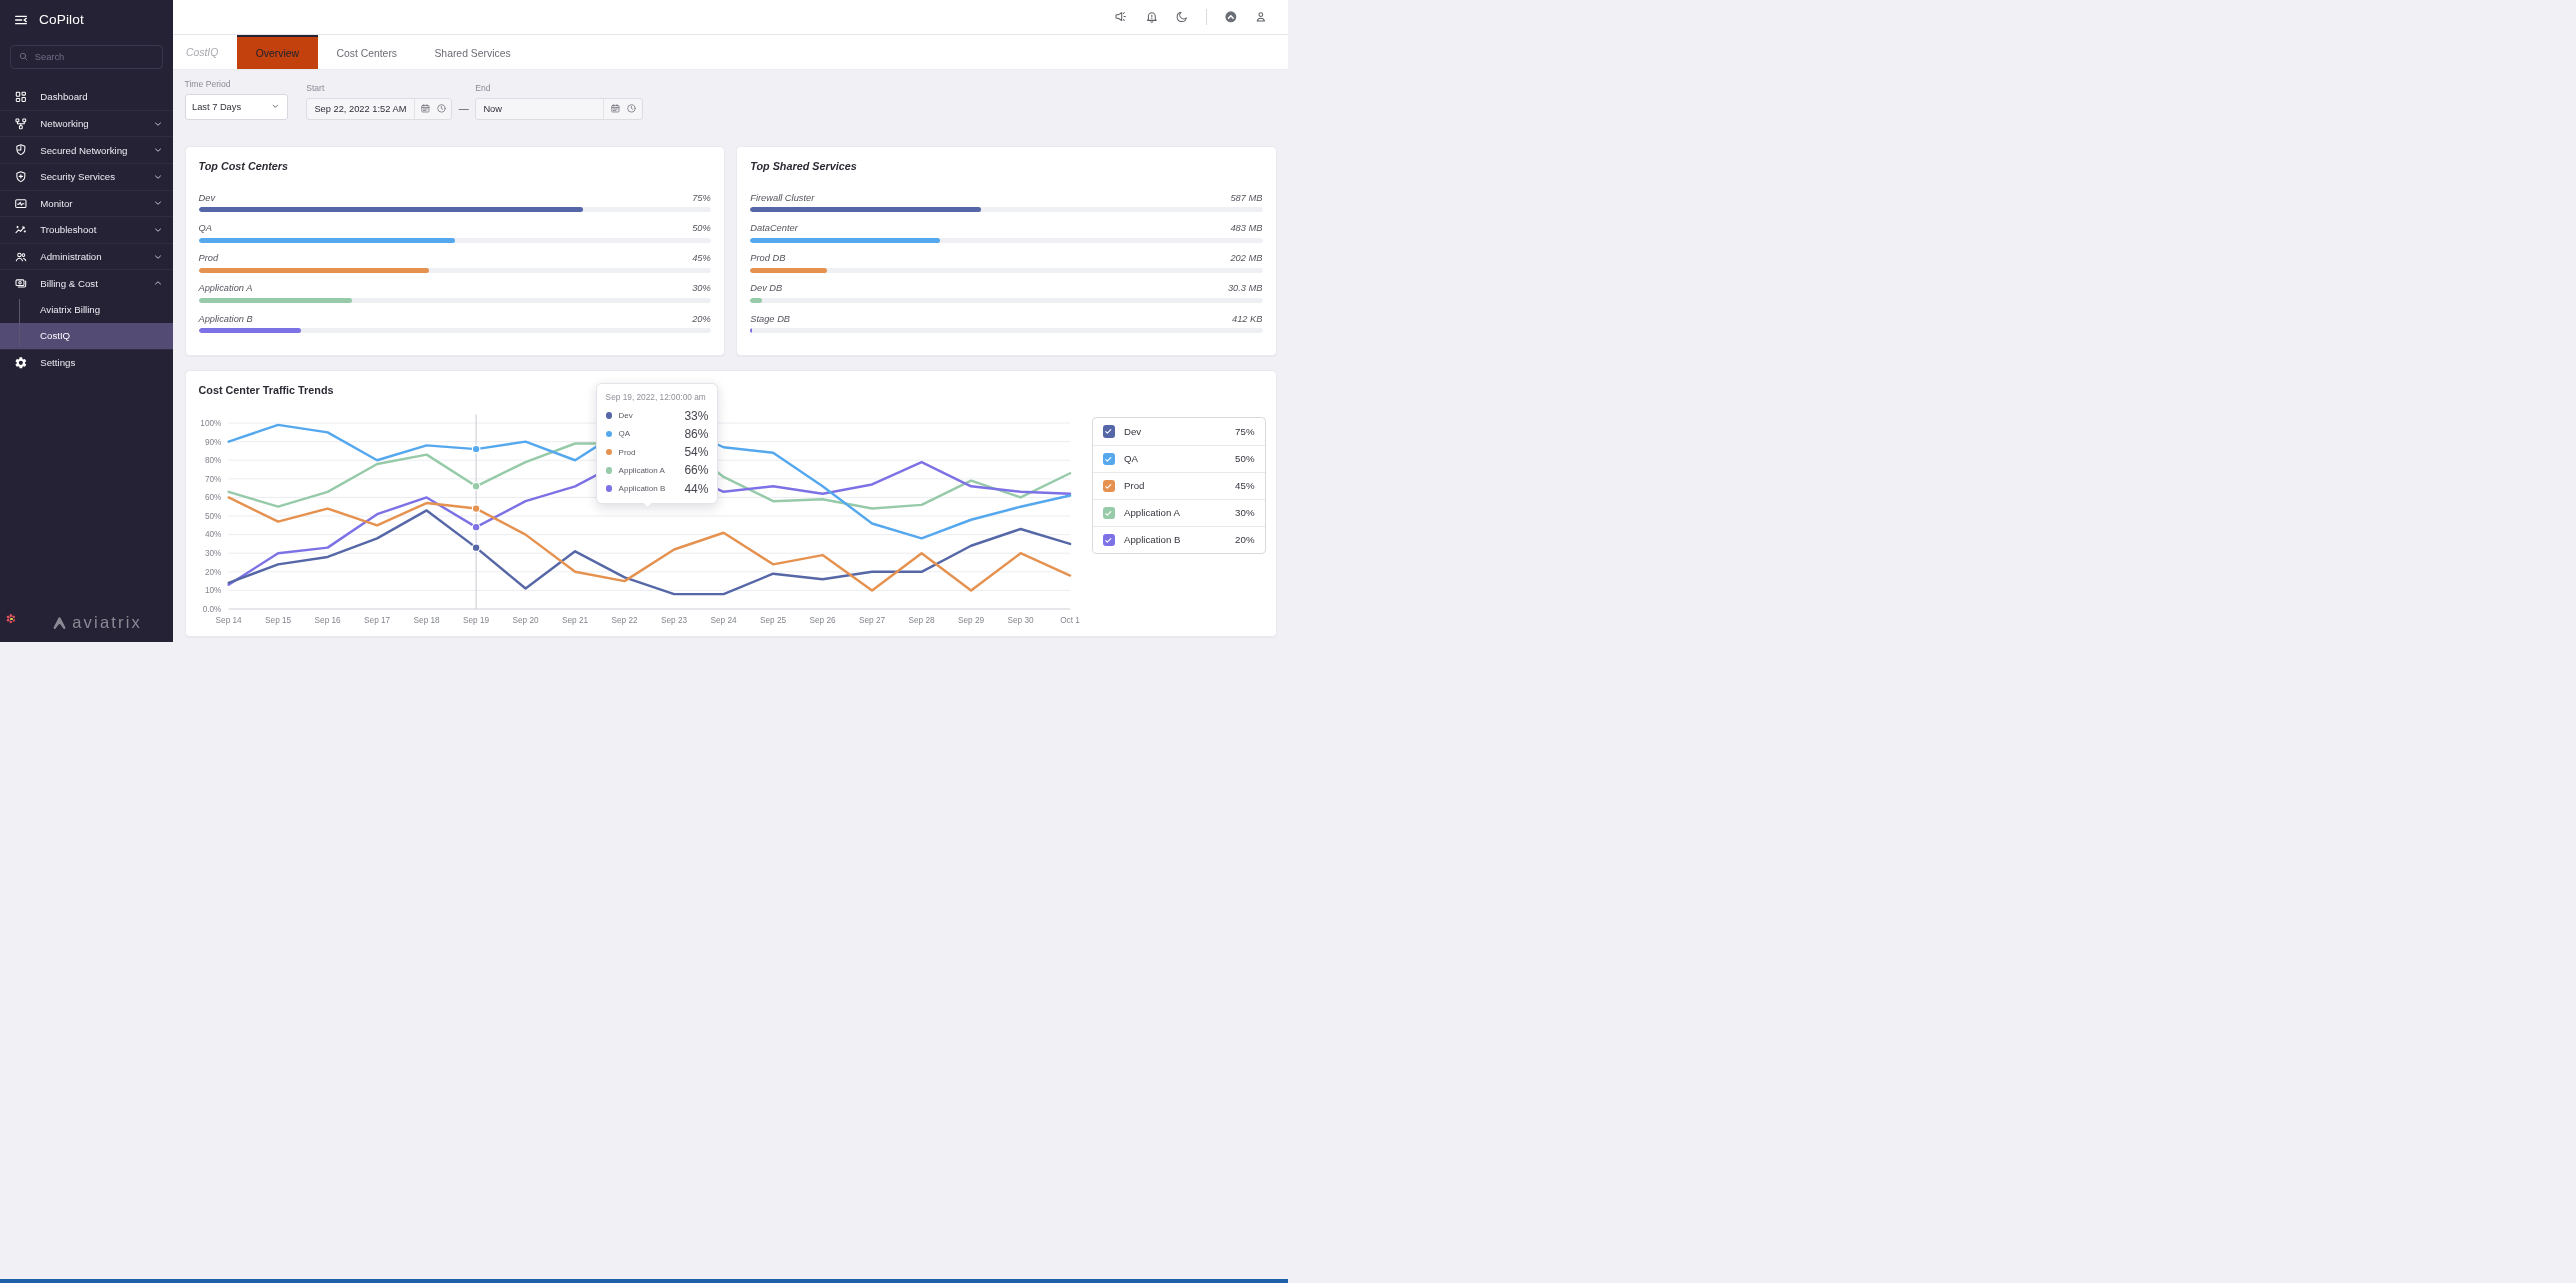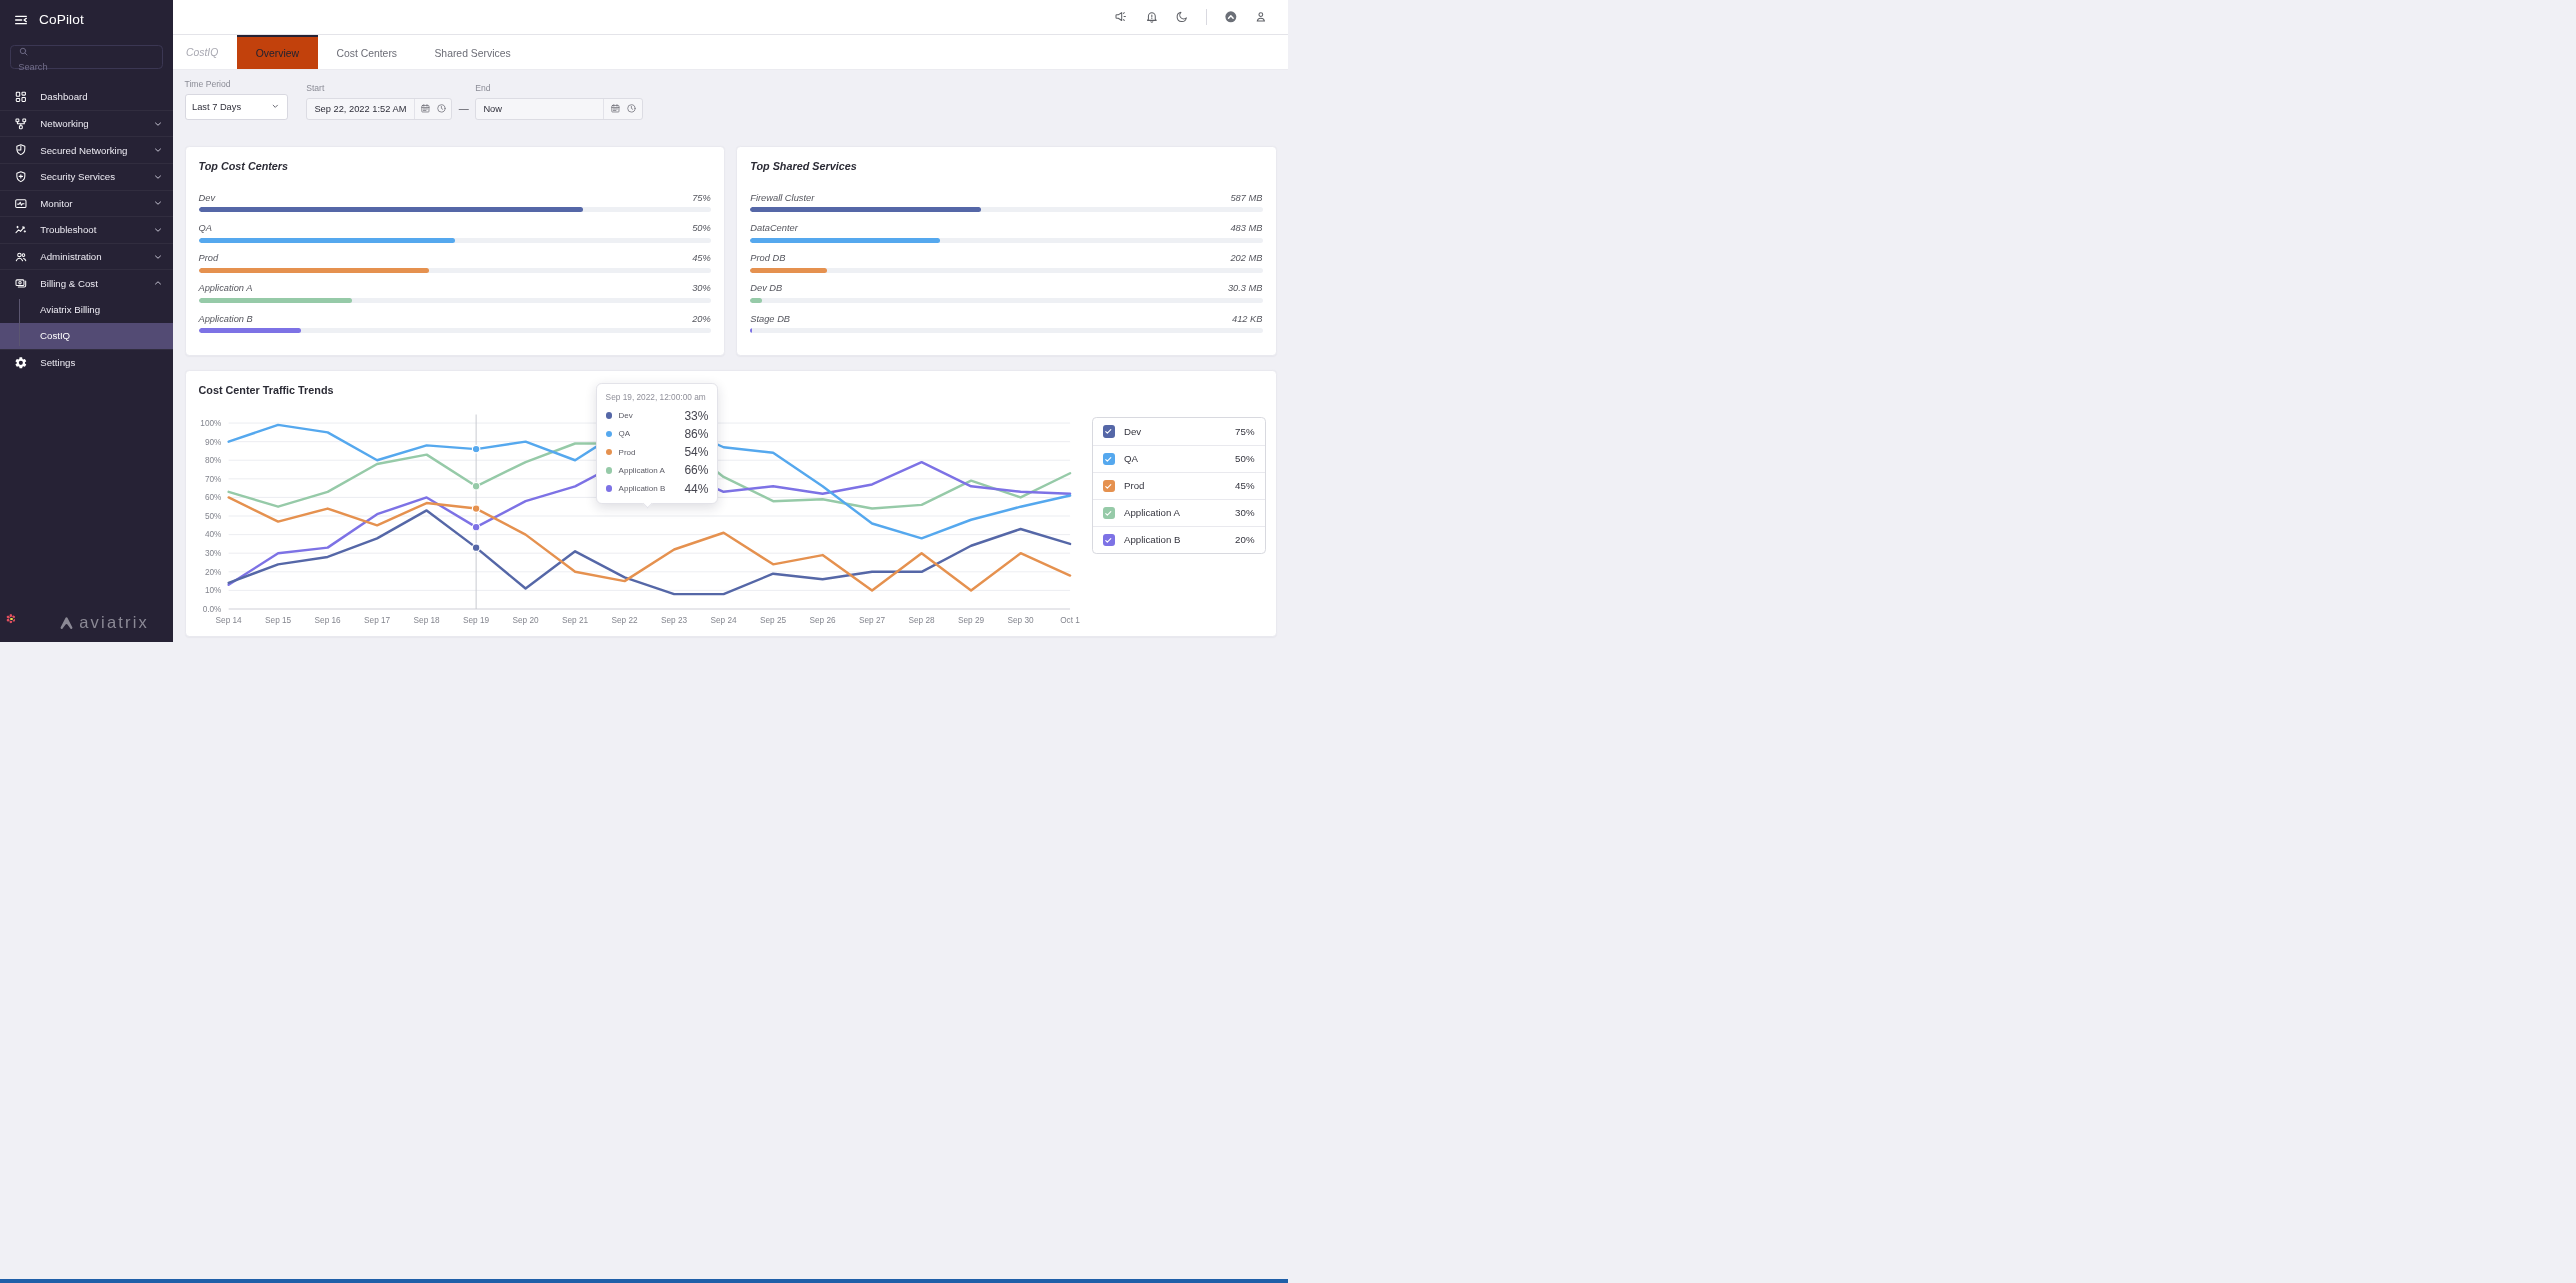--- a/index.html
+++ b/index.html
@@ -4,34 +4,34 @@
 <style>
   * { margin:0; padding:0; box-sizing:border-box; }
   html,body { width:1288px; height:642px; overflow:hidden; font-family:"Liberation Sans", sans-serif; background:#f0f0f5; }
   svg { display:block; }
 
   
   .sidebar { position:fixed; left:0; top:0; width:173px; height:642px; background:#262235; color:#eceaf2; z-index:20; }
   .sb-header { display:flex; align-items:center; gap:10px; padding:11.5px 13px 4.3px 13px; }
   .sb-header .icn { color:#ffffff; width:16px; height:16px; cursor:pointer; }
   .sb-title { font-size:13.7px; font-weight:400; color:#ffffff; letter-spacing:0.1px; }
-  .sb-search { display:flex; align-items:flex-start; gap:5.8px; margin:13px 10px 0 10px; height:24px; border:0.7px solid #3b3753; border-radius:4.3px; padding:0 7.2px; color:#716d89;flex-direction:column; }
+  .sb-search { display:flex; align-items:center; gap:5.8px; margin:13px 10px 0 10px; height:24px; border:0.7px solid #3b3753; border-radius:4.3px; padding:0 7.2px; color:#716d89; }
   .sb-search .icn { width:10.8px; height:10.8px; }
   .sb-search span { font-size:9.3px; color:#716d89; }
   .nav { margin-top:14.4px; }
   .nav-item { display:flex; align-items:center; height:26.6px; padding:0 10px 0 14.4px; cursor:pointer; border-top:0.7px solid rgba(255,255,255,0.05); }
   .nav-item:first-child { border-top:none; }
   .nav-item .icn { width:13.7px; height:13.7px; color:#ffffff; flex:none; }
   .nav-label { font-size:9.7px; color:#edebf3; margin-left:12.2px; flex:1; white-space:nowrap; }
   .nav-chev { width:10px; height:10px; color:#c2c0cf; }
   .nav-children { position:relative; }
   .nav-children .guide { position:absolute; left:19.4px; top:2.9px; bottom:2.9px; width:0.7px; background:#5b5670; }
   .nav-child { display:flex; align-items:center; height:26.6px; padding-left:40px; font-size:9.7px; color:#edebf3; cursor:pointer; }
   .nav-child.selected { background:#534b74; color:#ffffff; }
-  .sb-footer { position:absolute; left:17px; bottom:10px; width:100%; display:flex; align-items:center; justify-content:center; gap:4.3px; color:#8b8995; }
+  .sb-footer { position:absolute; left:10px; bottom:10px; width:100%; display:flex; align-items:center; justify-content:center; gap:4.3px; color:#8b8995; }
   .sb-footer .mark { width:17px; height:17px; color:#8b8995; }
   .sb-logo-text { font-size:16.5px; letter-spacing:2.2px; color:#8b8995; font-weight:400; }
   .flower { position:absolute; left:5.8px; bottom:17px; font-size:12.2px; color:#e24f5f; line-height:1; }
   .flower i { position:absolute; left:3.6px; top:4.3px; width:4.3px; height:4.3px; border-radius:50%; background:#e8e24a; border:0.7px solid #262235; }
 
   
   .main { margin-left:173px; height:642px; display:flex; flex-direction:column; }
   .topbar { height:35px; background:#ffffff; border-bottom:0.7px solid #e4e4e9; display:flex; align-items:center; justify-content:flex-end; gap:17px; padding-right:20px; flex:none; }
   .topbar .icn { width:13.7px; height:13.7px; color:#5e6066; cursor:pointer; }
   .tb-divider { width:0.7px; height:16px; background:#d9d9e0; }

